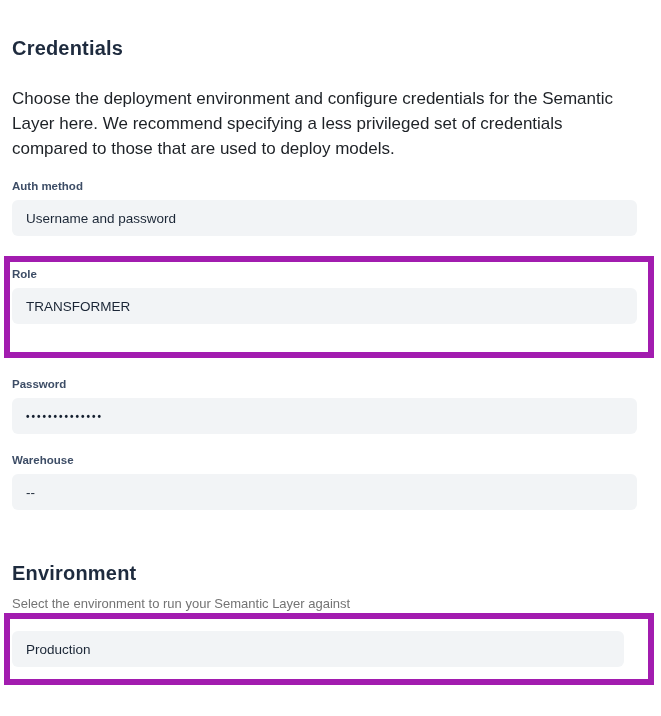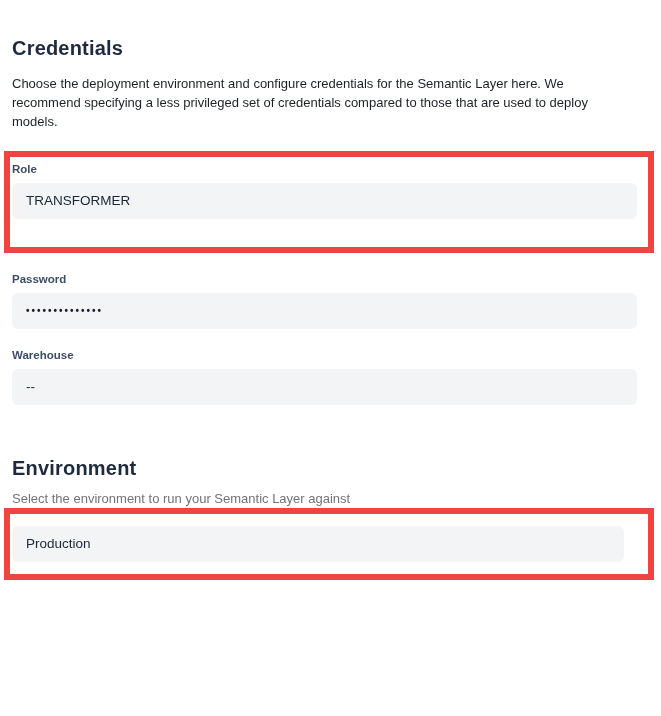--- a/index.html
+++ b/index.html
@@ -37,23 +37,23 @@
   
   .section-title {
     margin: 24px 0 0 12px;
     font-size: 20px;
     line-height: 1.1;
     font-weight: 700;
     color: #1e2b3e;
     letter-spacing: 0.2px;
   }
   .section-desc {
-    margin: 16px 24px 0 12px;
+    margin: 28px 24px 0 12px;
     max-width: 602px;
-    font-size: 13px;
+    font-size: 17px;
     line-height: 1.46;
     color: #1d2126;
   }
 
   
   .form { margin-top: 19px; }
   .field-group { margin: 0 24px 20px 12px; }
   .field-label {
     font-size: 11.5px;
     font-weight: 700;
@@ -74,21 +74,21 @@
   }
   .masked {
     font-size: 10px;
     letter-spacing: 2px;
     font-weight: 700;
     color: #141e2e;
   }
 
   
   .highlight-box {
-    border: 6px solid #ef4444;
+    border: 6px solid #a21caf;
     margin: 0 7px 20px 4px;
     padding: 6px 11px 8px 2px;
   }
   .highlight-box .field-group { margin: 0 0 20px 0; }
   .highlight-box .field-group:last-child { margin-bottom: 0; }
 
   .env-title { margin-top: 52px; }
   .env-desc { margin: 12px 24px 2px 12px; font-size: 13px; color: #737373; }
   .highlight-box.env { margin-bottom: 0; padding: 12px 24px 12px 2px; }
   .highlight-box.env .field-group { margin: 0; }
@@ -98,20 +98,26 @@
 
 <div class="page">
 
 
   <h1 class="section-title">Credentials</h1>
 
   <p class="section-desc">Choose the deployment environment and configure credentials for the Semantic Layer here. We recommend specifying a less privileged set of credentials compared to those that are used to deploy models.</p>
 
   <div class="form">
 
+    <div class="field-group">
+      <div class="field-label">Auth method</div>
+      <div class="field-box">
+        <span>Username and password</span>
+      </div>
+    </div>
 
     <div class="highlight-box">
 
       <div class="field-group">
         <div class="field-label">Role</div>
         <div class="field-box">
           <span>TRANSFORMER</span>
         </div>
       </div>
 

